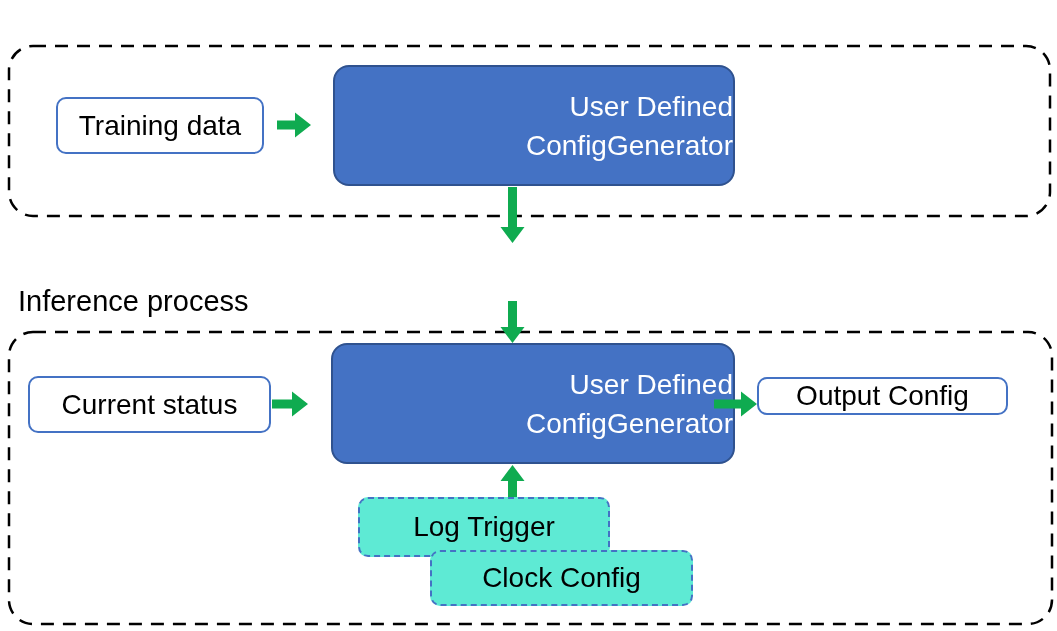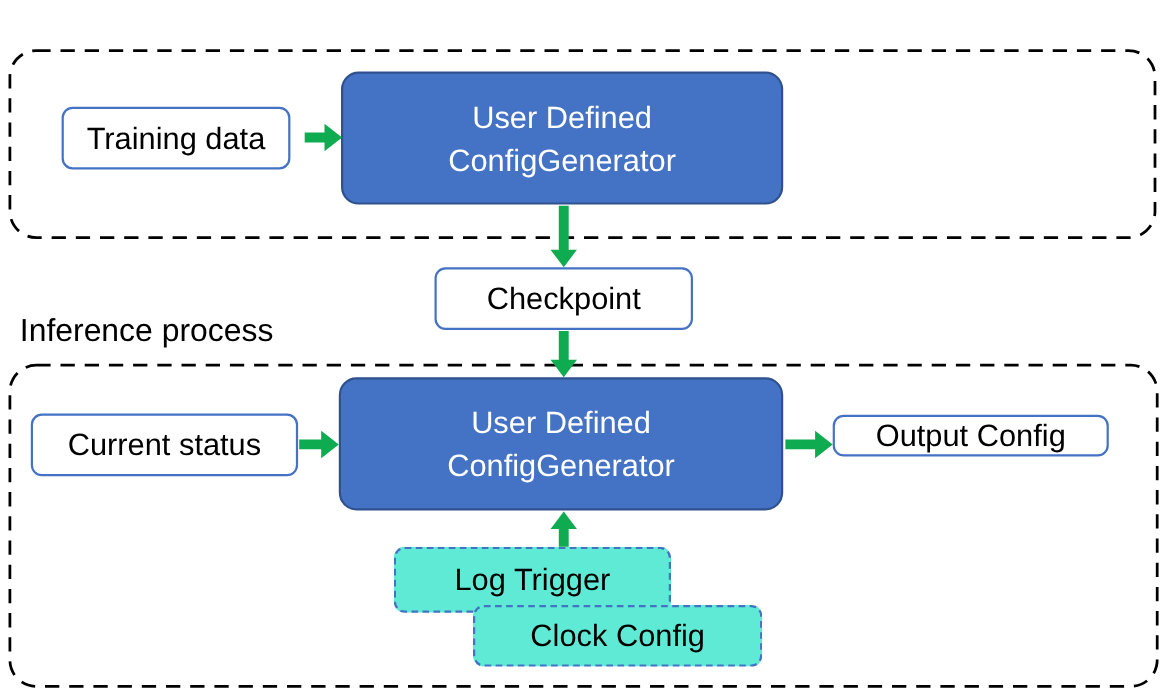--- a/index.html
+++ b/index.html
@@ -36,26 +36,27 @@
     font-size:28px;color:var(--text-dark);
     white-space:nowrap;
     box-sizing:border-box;
     z-index:1;
   }
   .gen-box{
     position:absolute;
     background:var(--generator-fill);
     border:2px solid var(--generator-border);
     border-radius:16px;
-    display:flex;flex-direction:column;align-items:center;justify-content:center;
+    display:flex;flex-direction:column;align-items:flex-end;justify-content:center;
     font-size:28px;color:var(--text-light);
     line-height:39px;
     text-align:center;
     box-sizing:border-box;
     z-index:1;
+    margin-left:23px;
   }
   .trigger-box{
     position:absolute;
     background:#5eead4;
     border:2px dashed var(--trigger-border);
     border-radius:10px;
     display:flex;align-items:center;justify-content:center;
     font-size:28px;color:var(--text-dark);
     white-space:nowrap;
     box-sizing:border-box;
@@ -80,21 +81,20 @@
 
   <div class="section-label" style="left:18px;top:286px;">Inference process</div>
 
   <div class="io-box" style="left:40px;top:97px;width:208px;height:57px;margin-left:16px;">Training data</div>
 
   <div class="gen-box" style="left:310px;top:65px;width:402px;height:121px;">
     <span>User Defined</span>
     <span>ConfigGenerator</span>
   </div>
 
-  <div class="io-box" style="left:395px;top:243px;width:235px;height:57px;">Checkpoint</div>
 
   <div class="io-box" style="left:28px;top:376px;width:243px;height:57px;">Current status</div>
 
   <div class="gen-box" style="left:308px;top:343px;width:404px;height:121px;">
     <span>User Defined</span>
     <span>ConfigGenerator</span>
   </div>
 
   <div class="io-box" style="left:757px;top:377px;width:251px;height:38px;">Output Config</div>
 

